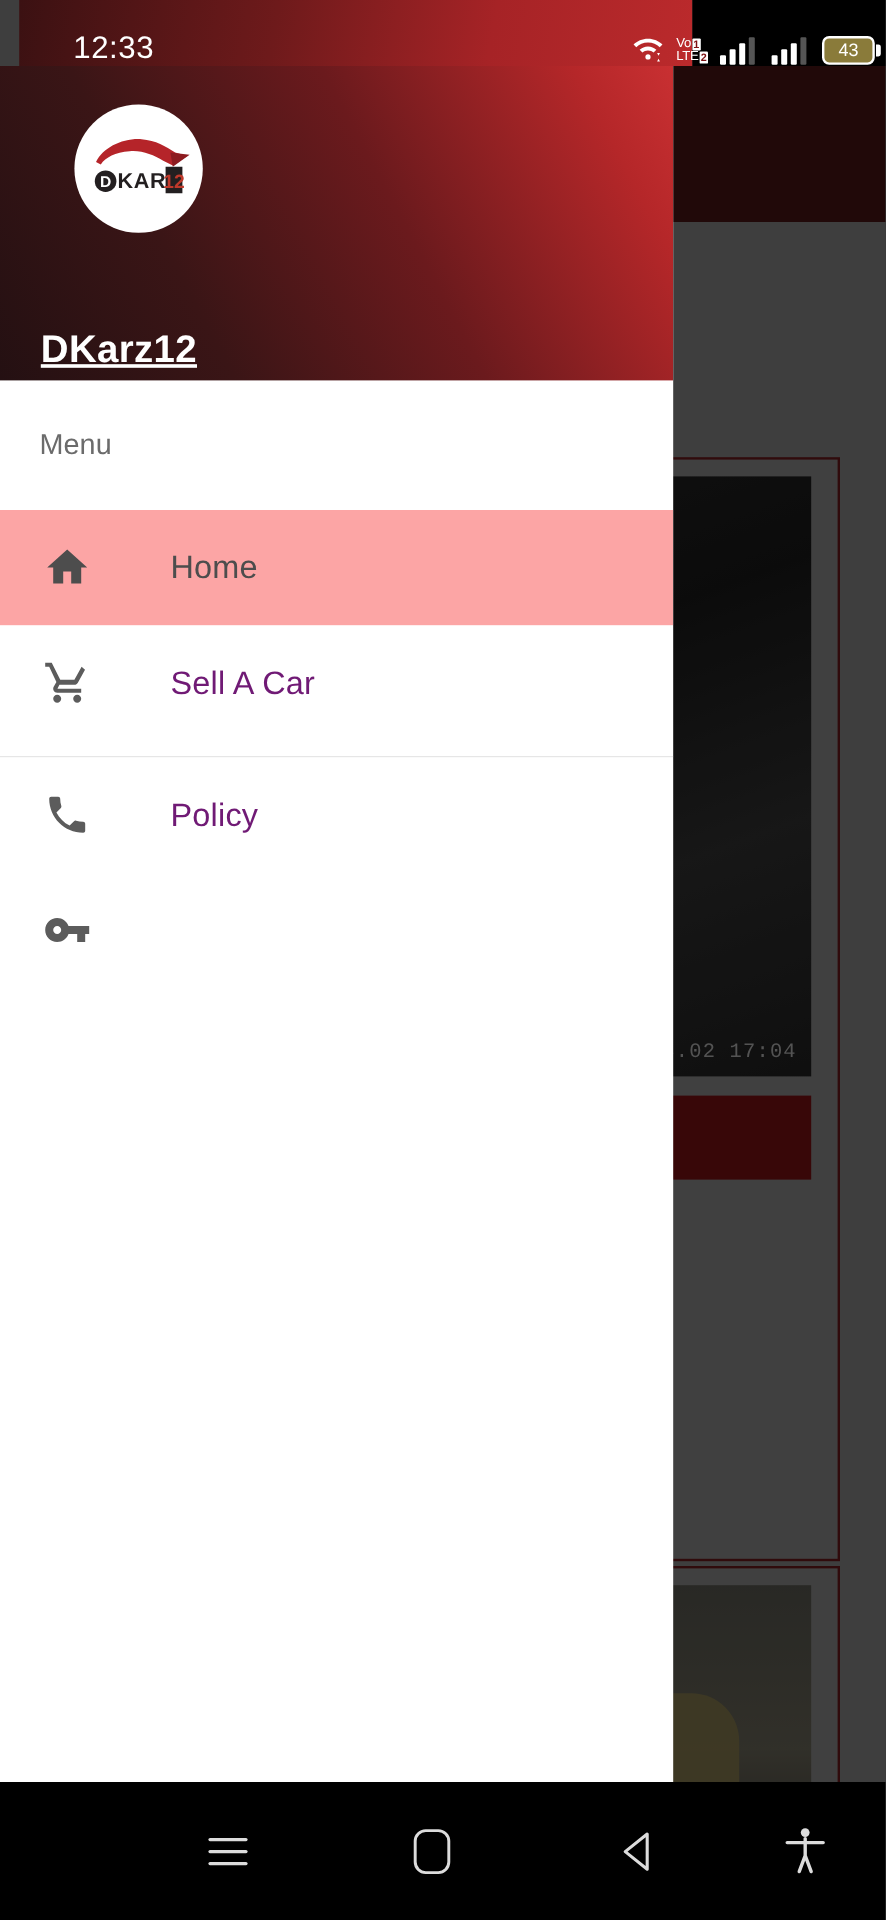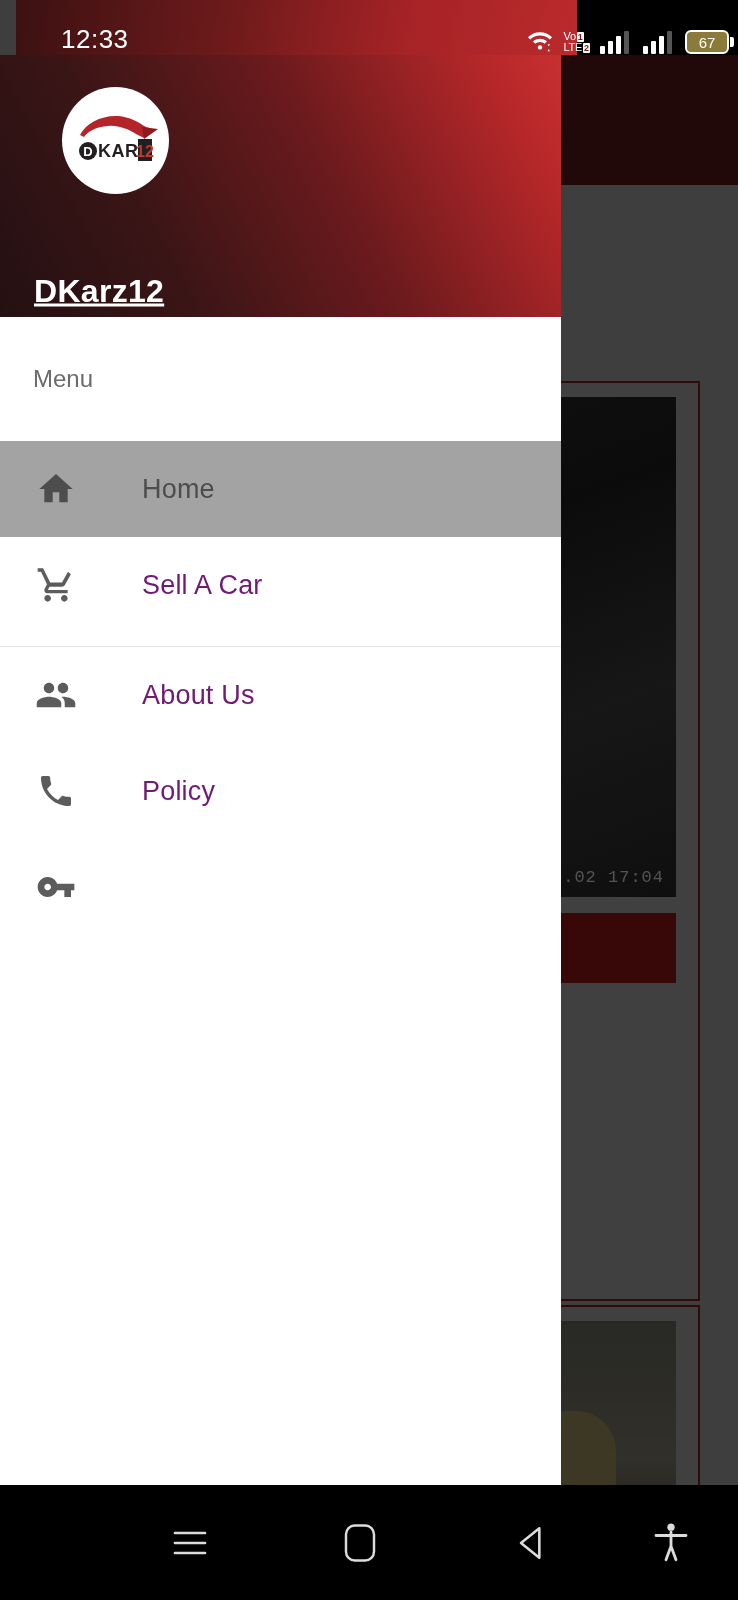--- a/index.html
+++ b/index.html
@@ -123,30 +123,30 @@
     background:#fff; border-radius:50%; overflow:hidden;
     display:flex; align-items:center; justify-content:center;
   }
   .logo-circle svg { width:100px; height:100px; }
   .drawer-title {
     position:absolute; left:34px; top:236px; transform:translateY(-50%);
     color:#fff; font-size:32px; font-weight:700; letter-spacing:.3px;text-decoration:underline;
   }
 
   .section-label {
-    height:124px; display:flex; align-items:center;
+    height:108px; display:flex; align-items:center;
     padding-left:33px; color:#6b6b6b; font-size:24px;
   }
   .section-label.info { height:105px; }
 
   .nav-item {
     height:96px; display:flex; align-items:center;
     padding-left:33px;
   }
-  .nav-item.selected { background:#a3a3a3; }
+  .nav-item.selected { background:#fca5a5; }
   .nav-icon {
     width:46px; height:46px; display:flex; align-items:center; justify-content:center;
     flex:0 0 46px;
   }
   .nav-icon svg { fill:#5c5c5c; }
   .nav-label {
     margin-left:63px; color:#701a75; font-size:27px; letter-spacing:.2px;
   }
   .nav-item.selected .nav-label { color:#4d4d4d; }
   .nav-item.selected .nav-icon svg { fill:#4d4d4d; }
@@ -229,28 +229,20 @@
             <path d="M7 18c-1.1 0-2 .9-2 2s.9 2 2 2 2-.9 2-2-.9-2-2-2zm10 0c-1.1 0-2 .9-2 2s.9 2 2 2 2-.9 2-2-.9-2-2-2zM7.2 14.8l.03-.12.9-1.68h7.45c.75 0 1.41-.41 1.75-1.03l3.58-6.49L19.2 4l-3.6 6.5H8.53L4.27 2H1v2h2l3.6 7.59-1.35 2.44C4.52 15.37 5.48 17 7 17h12v-2H7.42c-.14 0-.25-.11-.22-.2z"></path>
           </svg>
       </span>
       <span class="nav-label">Sell A Car</span>
     </div>
 
 
     <div class="divider"></div>
 
 
-    <div class="nav-item">
-      <span class="nav-icon">
-        <svg width="42" height="42" viewBox="0 0 24 24">
-            <path d="M16 11c1.66 0 2.99-1.34 2.99-3S17.66 5 16 5c-1.66 0-3 1.34-3 3s1.34 3 3 3zm-8 0c1.66 0 2.99-1.34 2.99-3S9.66 5 8 5C6.34 5 5 6.34 5 8s1.34 3 3 3zm0 2c-2.33 0-7 1.17-7 3.5V19h14v-2.5c0-2.33-4.67-3.5-7-3.5zm8 0c-.29 0-.62.02-.97.05 1.16.84 1.97 1.97 1.97 3.45V19h6v-2.5c0-2.33-4.67-3.5-7-3.5z"></path>
-          </svg>
-      </span>
-      <span class="nav-label">About Us</span>
-    </div>
 
     <div class="nav-item">
       <span class="nav-icon">
         <svg width="40" height="40" viewBox="0 0 24 24">
             <path d="M6.62 10.79c1.44 2.83 3.76 5.14 6.59 6.59l2.2-2.2c.27-.27.67-.36 1.02-.24 1.12.37 2.33.57 3.57.57.55 0 1 .45 1 1V20c0 .55-.45 1-1 1-9.39 0-17-7.61-17-17 0-.55.45-1 1-1h3.5c.55 0 1 .45 1 1 0 1.25.2 2.45.57 3.57.11.35.03.74-.25 1.02l-2.2 2.2z"></path>
           </svg>
       </span>
       <span class="nav-label">Policy</span>
     </div>
 
@@ -298,21 +290,21 @@
       <span>
         <svg width="34" height="26" viewBox="0 0 34 26" fill="#fff">
           <rect x="1" y="17" width="5" height="8" rx="1"></rect>
           <rect x="9" y="12" width="5" height="13" rx="1"></rect>
           <rect x="17" y="7" width="5" height="18" rx="1"></rect>
           <rect x="25" y="2" width="5" height="23" rx="1" fill="#555"></rect>
         </svg>
       </span>
       <span class="battery">
         <span class="shell">
-            <span>67</span>
+            <span>43</span>
           </span>
         <span class="nub"></span>
       </span>
     </div>
   </div>
 
   <div class="navbar">
     <div class="navbtn nb1">
       <svg width="48" height="40" viewBox="0 0 24 24" fill="none" stroke="#dcdcdc" stroke-width="1.6" stroke-linecap="round">
         <line x1="3" y1="6" x2="21" y2="6"></line>

